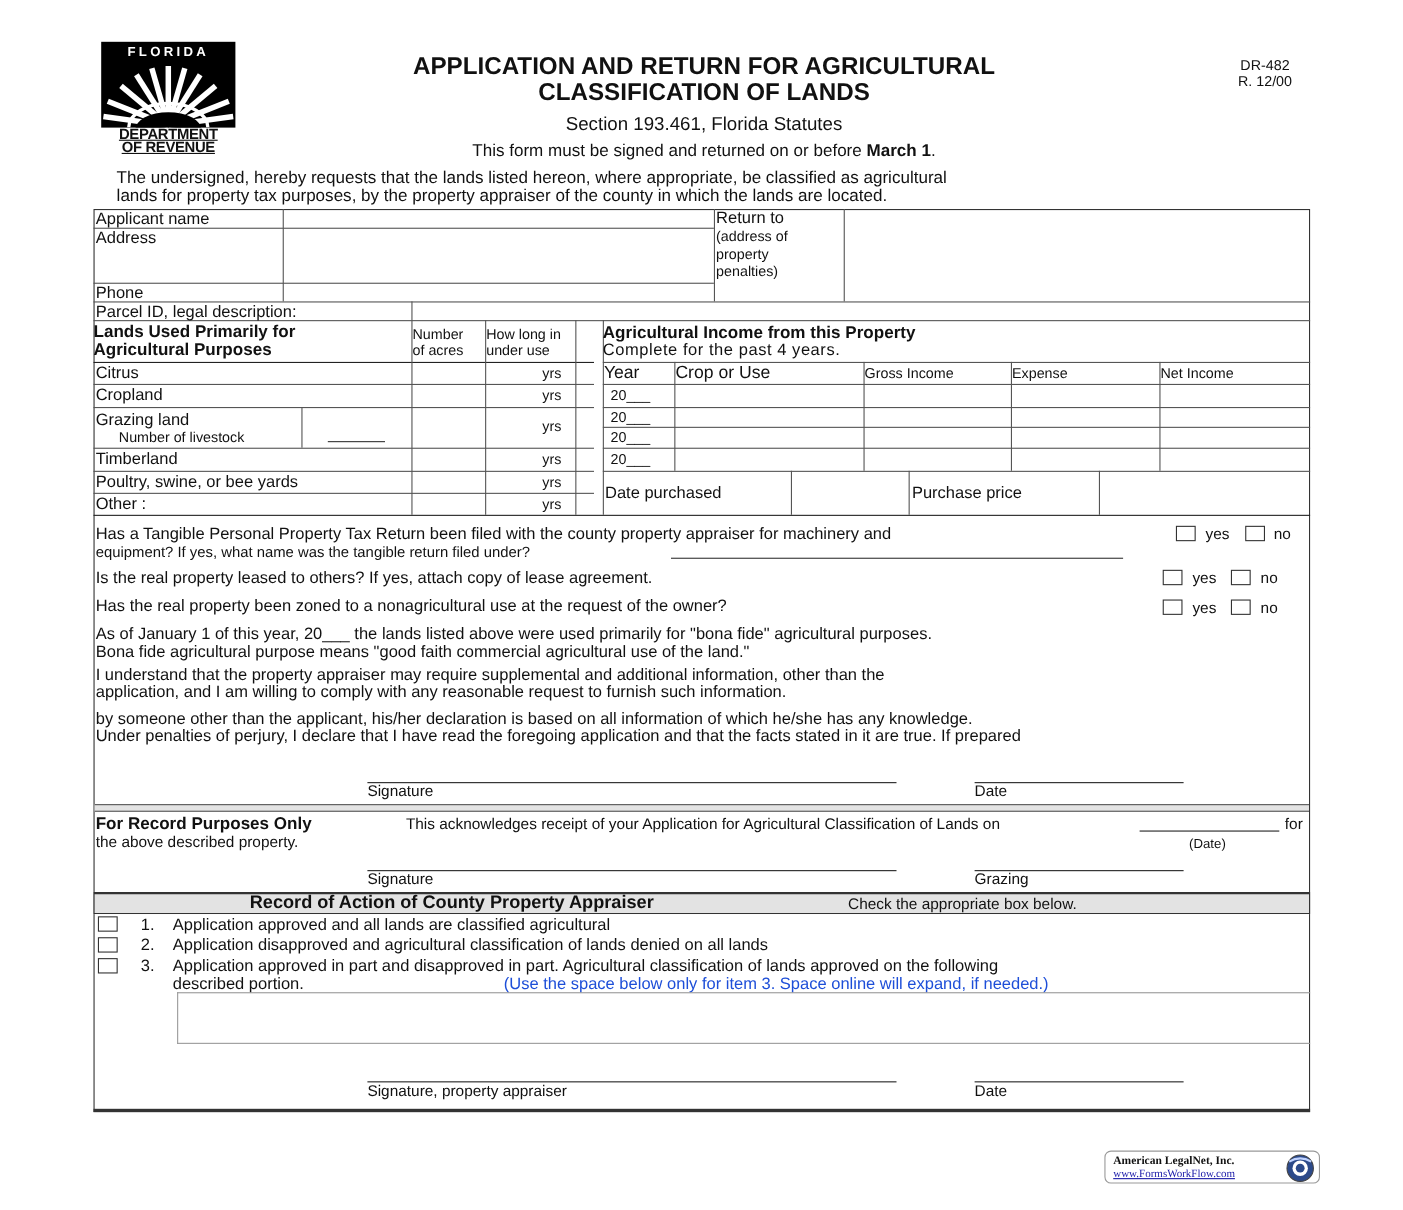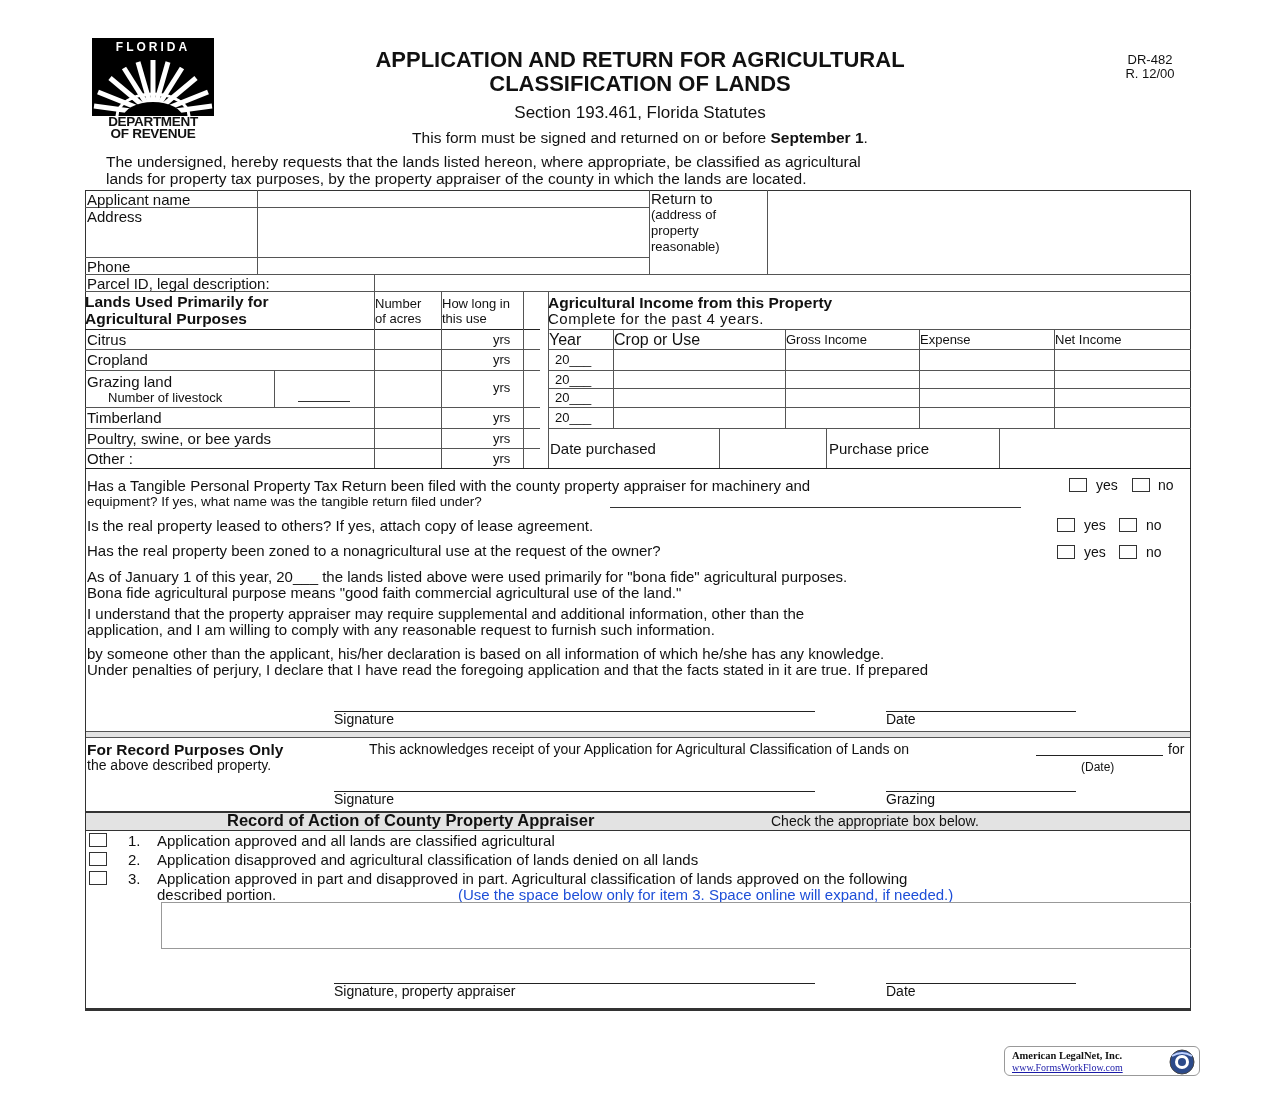--- a/index.html
+++ b/index.html
@@ -5,21 +5,21 @@
   * { box-sizing: border-box; margin: 0; padding: 0; }
   html, body { width: 1275px; height: 1100px; background: #ffffff; overflow: hidden; }
   body { position: relative; font-family: "Liberation Sans", sans-serif; color: #111; }
   .abs { position: absolute; }
   .wide { letter-spacing: 0.5px; }
 
   
   #logo { left: 92px; top: 38px; width: 122px; height: 104px; }
   #logo .box { position:absolute; left:0; top:0; width:122px; height:78px; background:#000; }
   #logo .florida { position:absolute; left:0; top:2px; width:122px; text-align:center; color:#fff; font-weight:bold; font-size:12px; letter-spacing:3px; }
-  #logo .dept { position:absolute; left:0; top:78px; width:122px; text-align:center; font-weight:bold; font-size:13.5px; line-height:12px; letter-spacing:-0.3px; }
+  #logo .dept { position:absolute; left:0; top:78px; width:122px; text-align:center; font-weight:bold; font-size:13.5px; line-height:12px; letter-spacing:-0.3px;text-decoration:underline; }
 
   .title { left: 270px; top: 48px; width: 740px; text-align: center; font-weight: bold; font-size: 22px; line-height: 24px; }
   .formno { left: 1095px; top: 53px; width: 110px; text-align: center; font-size: 13px; line-height: 14px; }
   .subtitle { left: 270px; top: 103px; width: 740px; text-align:center; font-size: 17px; }
   .deadline { left: 270px; top: 129px; width: 740px; text-align:center; font-size: 15.5px; }
   .intro { left: 106px; top: 153px; width: 1080px; font-size: 15.5px; line-height: 17px; }
 
   .line { position:absolute; background:#555; }
   .hl { height: 1px; }
   .vl { width: 1px; }
@@ -74,21 +74,21 @@
 </div>
 
 <div class="abs formno">
   <div>DR-482</div>
   <div>R. 12/00</div>
 </div>
 
 <div class="abs subtitle">Section 193.461, Florida Statutes</div>
 
 <div class="abs deadline">
-  <span>This form must be signed and returned on or before </span><b>September 1</b><span>.</span>
+  <span>This form must be signed and returned on or before </span><b>March 1</b><span>.</span>
 </div>
 
 <div class="abs intro">
   <div>The undersigned, hereby requests that the lands listed hereon, where appropriate, be classified as agricultural</div>
   <div>lands for property tax purposes, by the property appraiser of the county in which the lands are located.</div>
 </div>
 
 <div class="abs" style="left:85px;top:190px;width:1106px;height:821px;border:1px solid #333;"></div>
 
 <div class="line hl" style="left:85px;top:207px;width:564px"></div>
@@ -105,21 +105,21 @@
 <input class="field" style="left: 259px; top: 191px; width: 388px; height: 15px; border: none;" value="">
 <div class="lbl" style="left:87px;top:208px">Address</div>
 <textarea class="field" style="left: 259px; top: 209px; width: 388px; height: 46px; border: none; resize: none;"></textarea>
 <div class="lbl" style="left:87px;top:258px">Phone</div>
 <input class="field" style="left: 259px; top: 259px; width: 388px; height: 14px; border: none;" value="">
 
 <div class="abs" style="left:651px;top:191px">
   <div class="lbl" style="position:relative;font-size:15px;line-height:16px">Return to</div>
   <div class="lbl sm" style="position:relative;line-height:16px">(address of</div>
   <div class="lbl sm" style="position:relative;line-height:16px">property</div>
-  <div class="lbl sm" style="position:relative;line-height:16px">reasonable)</div>
+  <div class="lbl sm" style="position:relative;line-height:16px">penalties)</div>
 </div>
 <textarea class="field" style="left: 769px; top: 192px; width: 420px; height: 80px; border: none; resize: none;"></textarea>
 
 <div class="lbl" style="left:87px;top:275px">Parcel ID, legal description:</div>
 <input class="field" style="left: 376px; top: 276px; width: 812px; height: 14px; border: none;" value="">
 
 <div class="line hl dk" style="left:85px;top:329px;width:455px"></div>
 <div class="line hl" style="left:85px;top:349px;width:455px"></div>
 <div class="line hl" style="left:85px;top:370px;width:455px"></div>
 <div class="line hl" style="left:85px;top:407px;width:455px"></div>
@@ -136,21 +136,21 @@
 <div class="lbl b ctr" style="left:85px;top:293px;width:289px;line-height:17px;font-size:15.5px">
   <div>Lands Used Primarily for</div>
   <div>Agricultural Purposes</div>
 </div>
 <div class="lbl sm ctr" style="left:375px;top:296px;width:66px">
   <div>Number</div>
   <div>of acres</div>
 </div>
 <div class="lbl sm ctr" style="left:442px;top:296px;width:81px;overflow:hidden">
   <div>How long in</div>
-  <div>this use</div>
+  <div>under use</div>
 </div>
 
 <div class="lbl" style="left:87px;top:331px">Citrus</div>
 <input class="field" style="left: 376px; top: 331px; width: 64px; height: 17px; border: none;">
 <input class="field" style="left: 443px; top: 331px; width: 40px; height: 17px; border: none;">
 <div class="lbl sm" style="left:493px;top:332px">yrs</div>
 
 <div class="lbl" style="left:87px;top:351px">Cropland</div>
 <input class="field" style="left: 376px; top: 351px; width: 64px; height: 18px; border: none;">
 <input class="field" style="left: 443px; top: 351px; width: 40px; height: 18px; border: none;">

